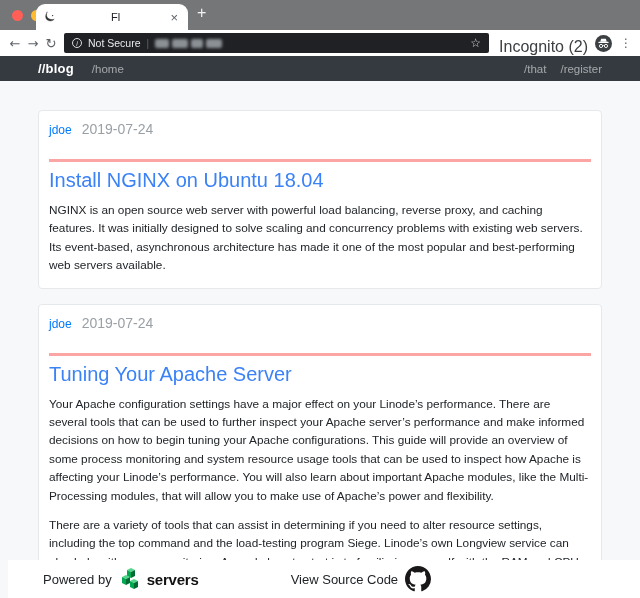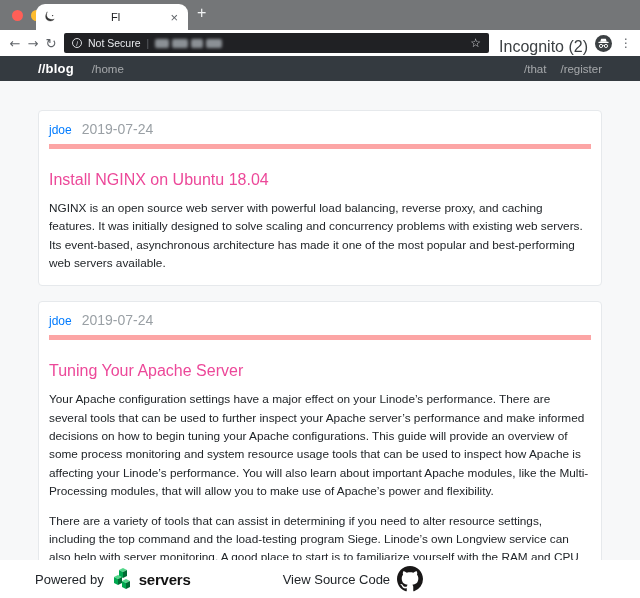--- a/index.html
+++ b/index.html
@@ -62,29 +62,29 @@
   .navlink { font-size:11.5px; color:rgba(255,255,255,.55); margin-left:18px; }
   .nav-right { margin-left:auto; display:flex; }
   .nav-right .navlink { margin-left:14px; }
 
   
   .content { padding:29px 38px 0; }
   .card {
     background:#ffffff; border:1px solid #e6e9ec; border-radius:4px;
     padding:10px 10px 2px; margin-bottom:15px;
   }
-  .meta { display:flex; align-items:baseline; padding-bottom:7px; border-bottom:5px solid #fca5a5; }
+  .meta { display:flex; align-items:baseline; padding-bottom:22px; border-bottom:3px solid #fca5a5; }
   .author { font-size:12px; color:#007bff; text-decoration:none; }
   .date { font-size:14px; color:#9aa0a5; margin-left:10px; }
-  .title { font-size:16px; font-weight:500; color:#ec4899; line-height:1.3; margin:21px 0 8px; }
+  .title { font-size:20px; font-weight:500; color:#3b82f6; line-height:1.3; margin:5px 0 8px; }
   .para { font-size:11.8px; color:#212529; line-height:1.56; margin-bottom:11px; }
 
   
   .footer {
-    position:absolute; left:0; right:0; bottom:0; height:38px; background:#ffffff;
+    position:absolute; left:8px; right:0; bottom:0; height:38px; background:#ffffff;
     display:flex; align-items:center; padding-left:35px; z-index:5;
   }
   .f-text { font-size:13px; color:#212529; }
   .linode-logo { width:22px; height:24px; margin:0 5px 0 8px; }
   .linode-word { font-size:15px; font-weight:700; color:#121212; letter-spacing:-.2px; }
   .viewsrc { margin-left:92px; }
   .gh { width:26px; height:26px; margin-left:7px; }
 </style>
 </head>
 <body>

